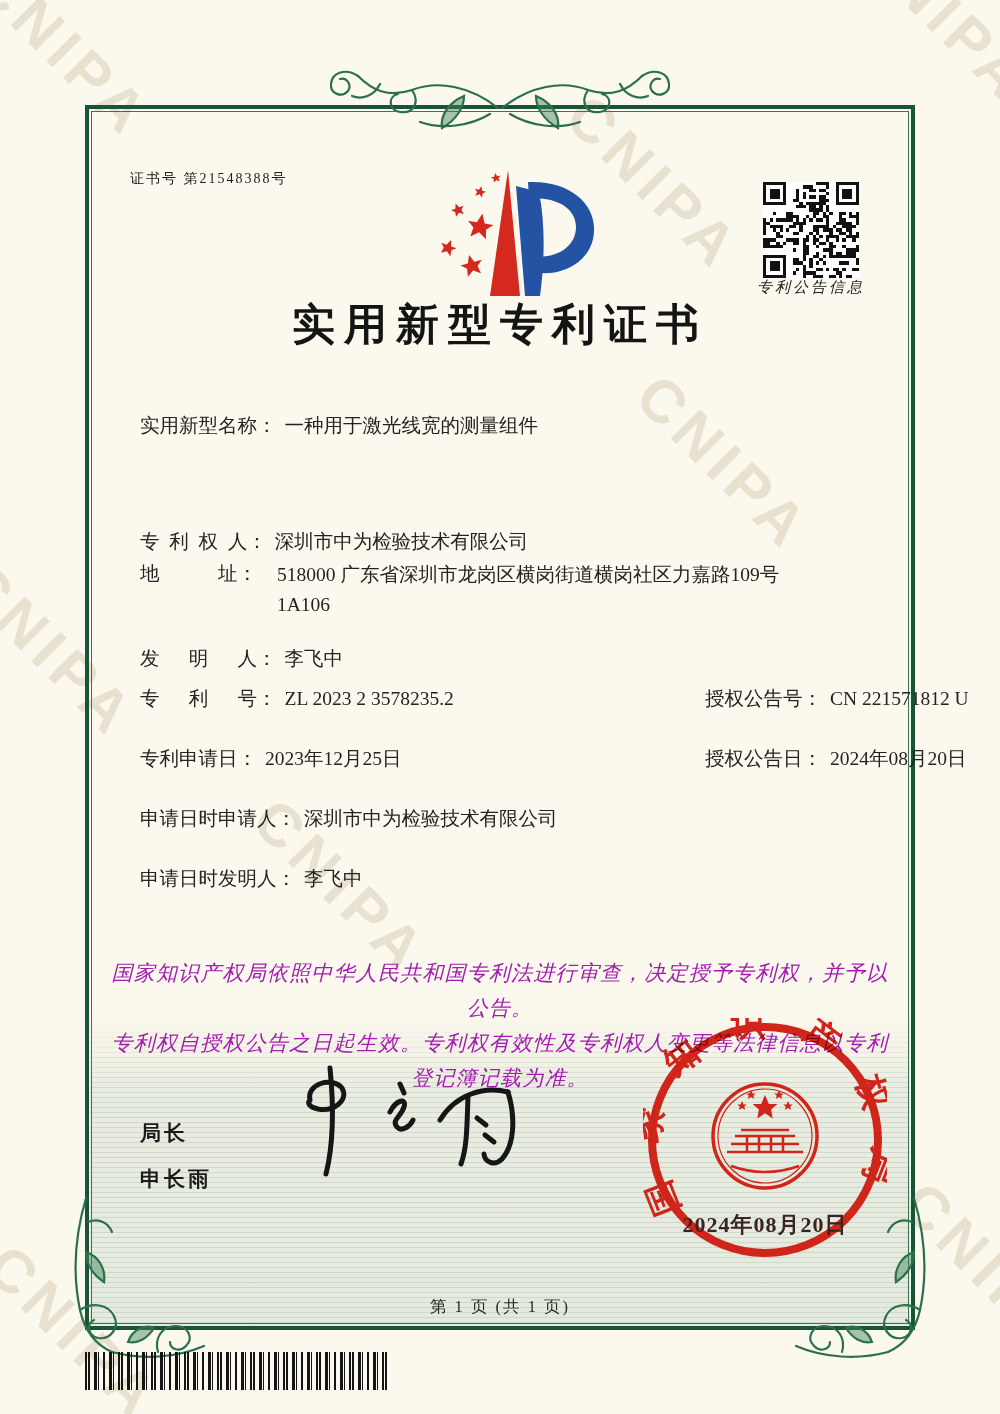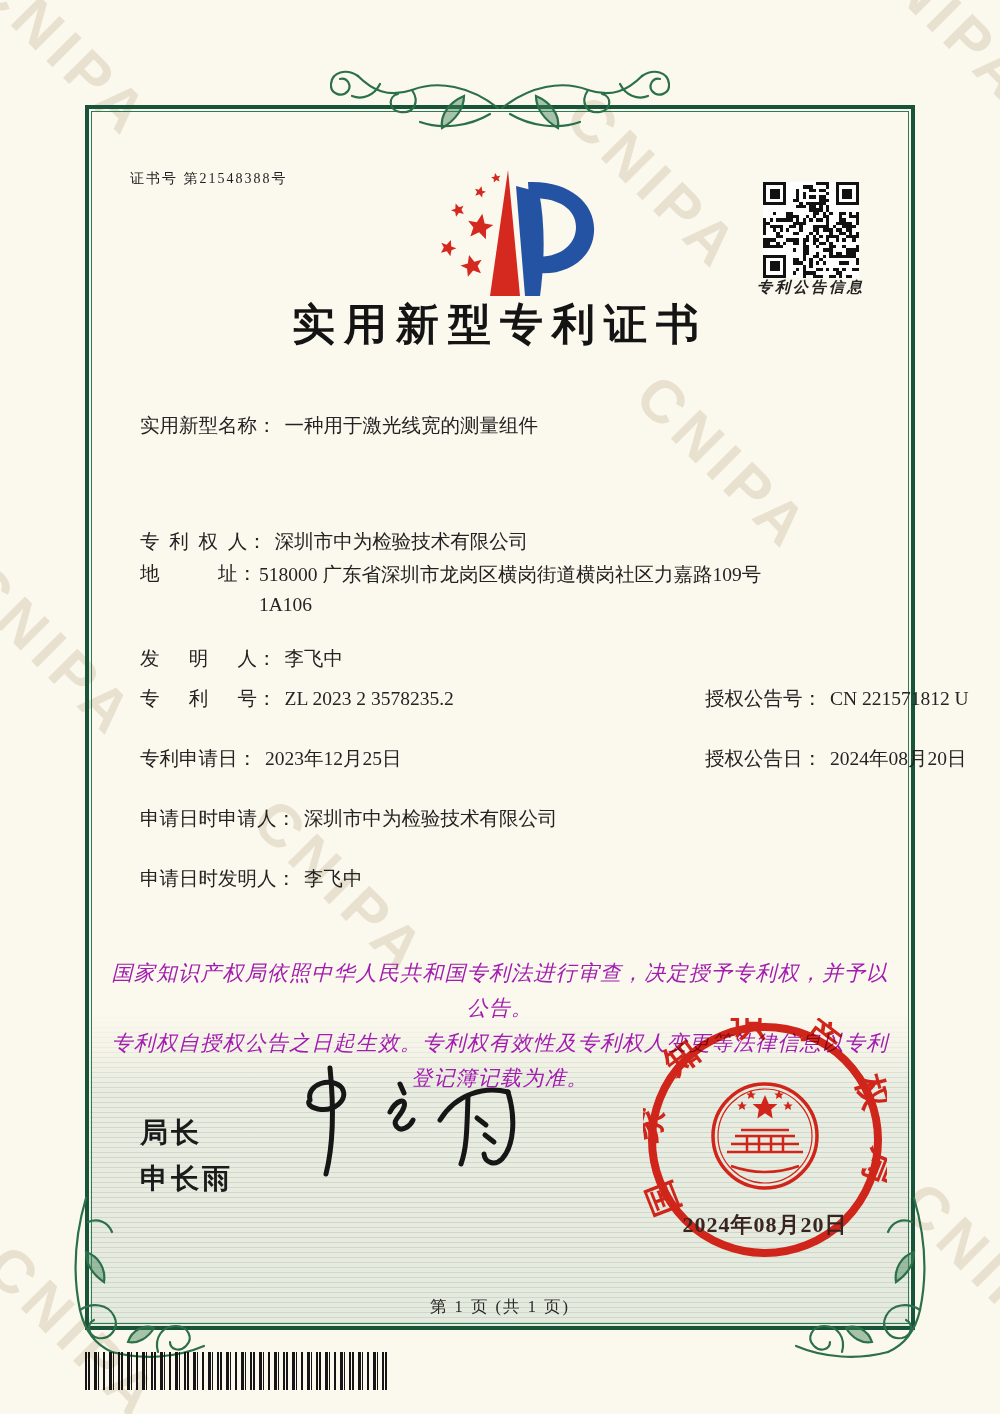--- a/index.html
+++ b/index.html
@@ -31,35 +31,35 @@
     border:4px solid #17543A;pointer-events:none;
   }
   .frame-inner{position:absolute;inset:2px;border:1px solid #2E7A52;}
   .ornament{position:absolute;z-index:5;pointer-events:none;}
   
   .content{position:absolute;inset:0;z-index:6;}
   .cert-no{position:absolute;left:130px;top:170px;font-size:14px;letter-spacing:2px;color:#1d1d1d;}
   .logo{position:absolute;left:428px;top:164px;width:170px;height:140px;}
   .qr{position:absolute;left:763px;top:182px;width:96px;height:96px;}
   .qr-caption{position:absolute;left:738px;top:278px;width:146px;text-align:center;
-    font-size:15px;font-style:italic;letter-spacing:3px;color:#222;font-weight:bold;}
+    font-size:15px;font-style:italic;letter-spacing:3px;color:#222;}
   .doc-title{position:absolute;left:0;right:0;top:296px;text-align:center;
     font-size:43px;font-weight:bold;letter-spacing:9px;color:#141414;}
   .row{position:absolute;left:140px;font-size:19.5px;color:#232323;white-space:nowrap;}
   .row .lab{color:#232323;}
   .row .val{margin-left:8px;}
-  .addr-val{display:inline-block;vertical-align:top;margin-left:2px;line-height:30px;white-space:normal;width:640px;}
+  .addr-val{display:inline-block;vertical-align:top;margin-left:20px;line-height:30px;white-space:normal;width:640px;}
   .col2{position:absolute;left:565px;top:0;}
   .statement{
     position:absolute;left:105px;top:956px;width:790px;text-align:center;
     font-size:21px;font-style:italic;line-height:35px;letter-spacing:1.2px;color:#a21caf;
   }
   .officer{
     position:absolute;left:140px;top:1110px;z-index:7;
-    font-family:"Liberation Sans","DejaVu Sans",sans-serif;font-size:28px;font-weight:600;
+    font-family:"Liberation Sans","DejaVu Sans",sans-serif;font-size:21px;font-weight:600;
     letter-spacing:3px;color:#1b1b1b;line-height:46px;
   }
   .signature{position:absolute;left:272px;top:1058px;width:270px;height:130px;z-index:7;}
   .seal{position:absolute;left:643px;top:1018px;width:244px;height:244px;z-index:8;mix-blend-mode:multiply;}
   .page-no{position:absolute;left:0;right:0;top:1296px;text-align:center;font-size:16.5px;letter-spacing:2px;color:#2a2a2a;z-index:7;}
   .barcode{
     position:absolute;left:85px;top:1352px;width:306px;height:38px;z-index:6;
     background:repeating-linear-gradient(90deg,
       #151515 0 2px, transparent 2px 3px,
       #151515 3px 5px, transparent 5px 9px,

